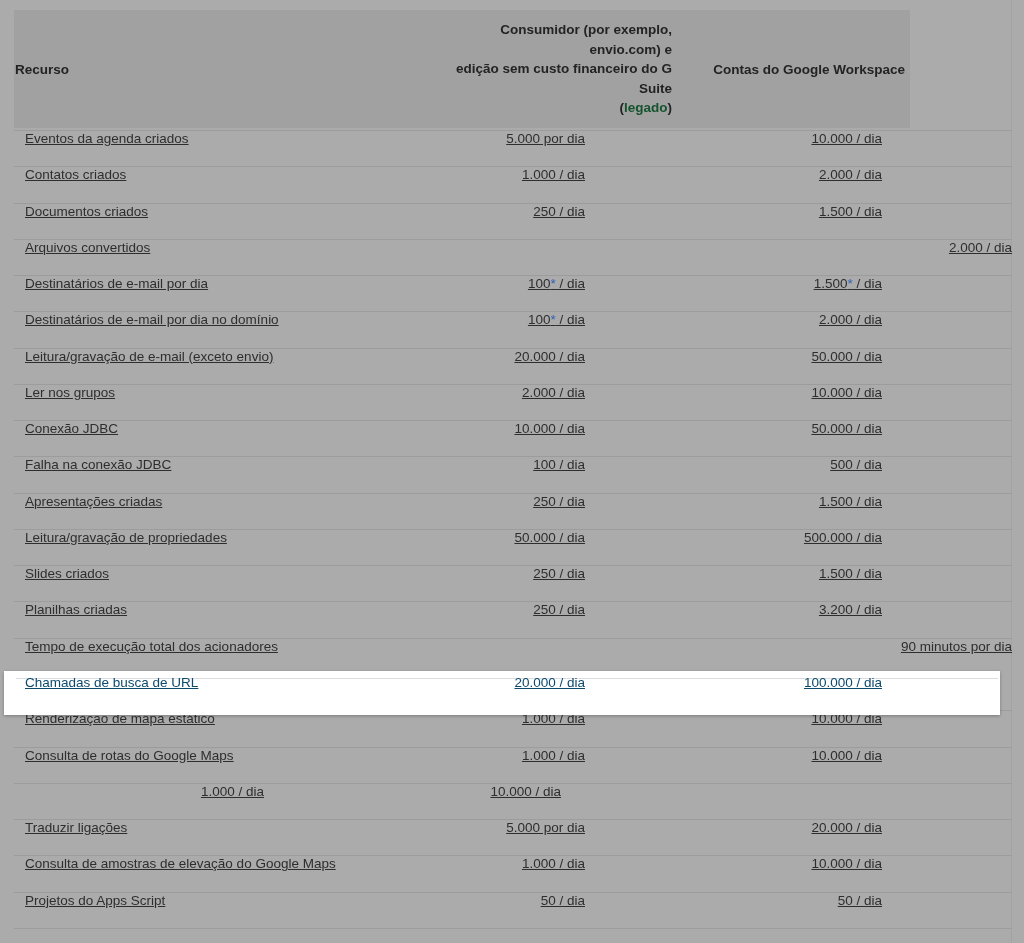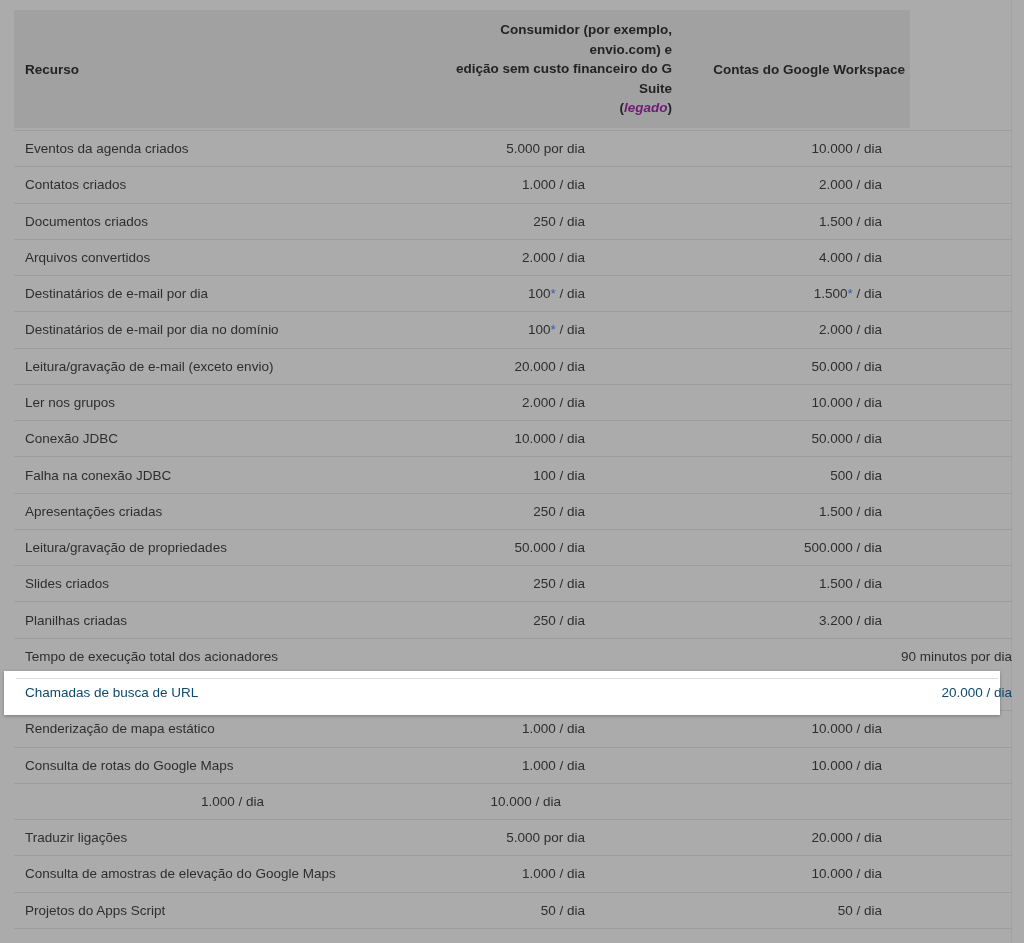--- a/index.html
+++ b/index.html
@@ -20,45 +20,45 @@
   
   .thead{
     position:relative;
     width:896px;height:118px;
     background:#a1a1a1;
     color:#232323;
     font-weight:bold;
     font-size:13.5px;
   }
   .h-resource{
-    position:absolute;left:11px;top:50%;transform:translateY(-50%);
+    position:absolute;left:1px;top:50%;transform:translateY(-50%);
     white-space:nowrap;
   }
   .h-consumer{
     position:absolute;right:238px;top:50%;transform:translateY(-50%);
     text-align:right;line-height:19.5px;white-space:nowrap;margin-left:20px;
   }
   .h-workspace{
     position:absolute;right:5px;top:50%;transform:translateY(-50%);
     white-space:nowrap;
   }
   .legacy-link{
-    color:#701a75;cursor:pointer;text-decoration:none;font-weight:bold;font-style:italic;
+    color:#14532d;cursor:pointer;text-decoration:none;font-weight:bold;
   }
   
   .tbody{
     margin-top:2px;
     border-bottom:1px solid #9c9c9c;
   }
   .row{
     position:relative;
-    display:flex;align-items:center;
+    display:flex;align-items:flex-start;
     height:36.27px;box-sizing:border-box;
     border-top:1px solid #9c9c9c;
-    font-size:13.5px;color:#2e2e2e;
+    font-size:13.5px;color:#2e2e2e;text-decoration:underline;
   }
   .c1{flex:1;padding-left:11px;min-width:0;white-space:nowrap;}
   .c2{width:250px;text-align:right;white-space:nowrap;}
   .c3{width:427px;box-sizing:border-box;padding-right:130px;text-align:right;white-space:nowrap;}
   .star{color:#2d5fb3;cursor:pointer;}
   
   .row.highlighted{border-top-color:transparent;color:#0c4a6e;}
   .row.highlighted .c1,
   .row.highlighted .c2,
   .row.highlighted .c3{position:relative;z-index:2;}
@@ -108,21 +108,20 @@
     <div class="c3">2.000 / dia</div>
   </div>
       <div class="row">
     <div class="c1">Documentos criados</div>
     <div class="c2">250 / dia</div>
     <div class="c3">1.500 / dia</div>
   </div>
       <div class="row">
     <div class="c1">Arquivos convertidos</div>
     <div class="c2">2.000 / dia</div>
-    <div class="c3">4.000 / dia</div>
   </div>
       <div class="row">
     <div class="c1">Destinatários de e-mail por dia</div>
     <div class="c2">100<span class="star">*</span> / dia</div>
     <div class="c3">1.500<span class="star">*</span> / dia</div>
   </div>
       <div class="row">
     <div class="c1">Destinatários de e-mail por dia no domínio</div>
     <div class="c2">100<span class="star">*</span> / dia</div>
     <div class="c3">2.000 / dia</div>
@@ -169,20 +168,21 @@
   </div>
       <div class="row">
     <div class="c1">Tempo de execução total dos acionadores</div>
     <div class="c2">90 minutos por dia</div>
   </div>
       <div class="row highlighted">
         <div class="highlight-box"></div>
         <div class="highlight-inner-line"></div>
     <div class="c1">Chamadas de busca de URL</div>
     <div class="c2">20.000 / dia</div>
+    <div class="c3">100.000 / dia</div>
   </div>
       <div class="row">
     <div class="c1">Renderização de mapa estático</div>
     <div class="c2">1.000 / dia</div>
     <div class="c3">10.000 / dia</div>
   </div>
       <div class="row">
     <div class="c1">Consulta de rotas do Google Maps</div>
     <div class="c2">1.000 / dia</div>
     <div class="c3">10.000 / dia</div>

